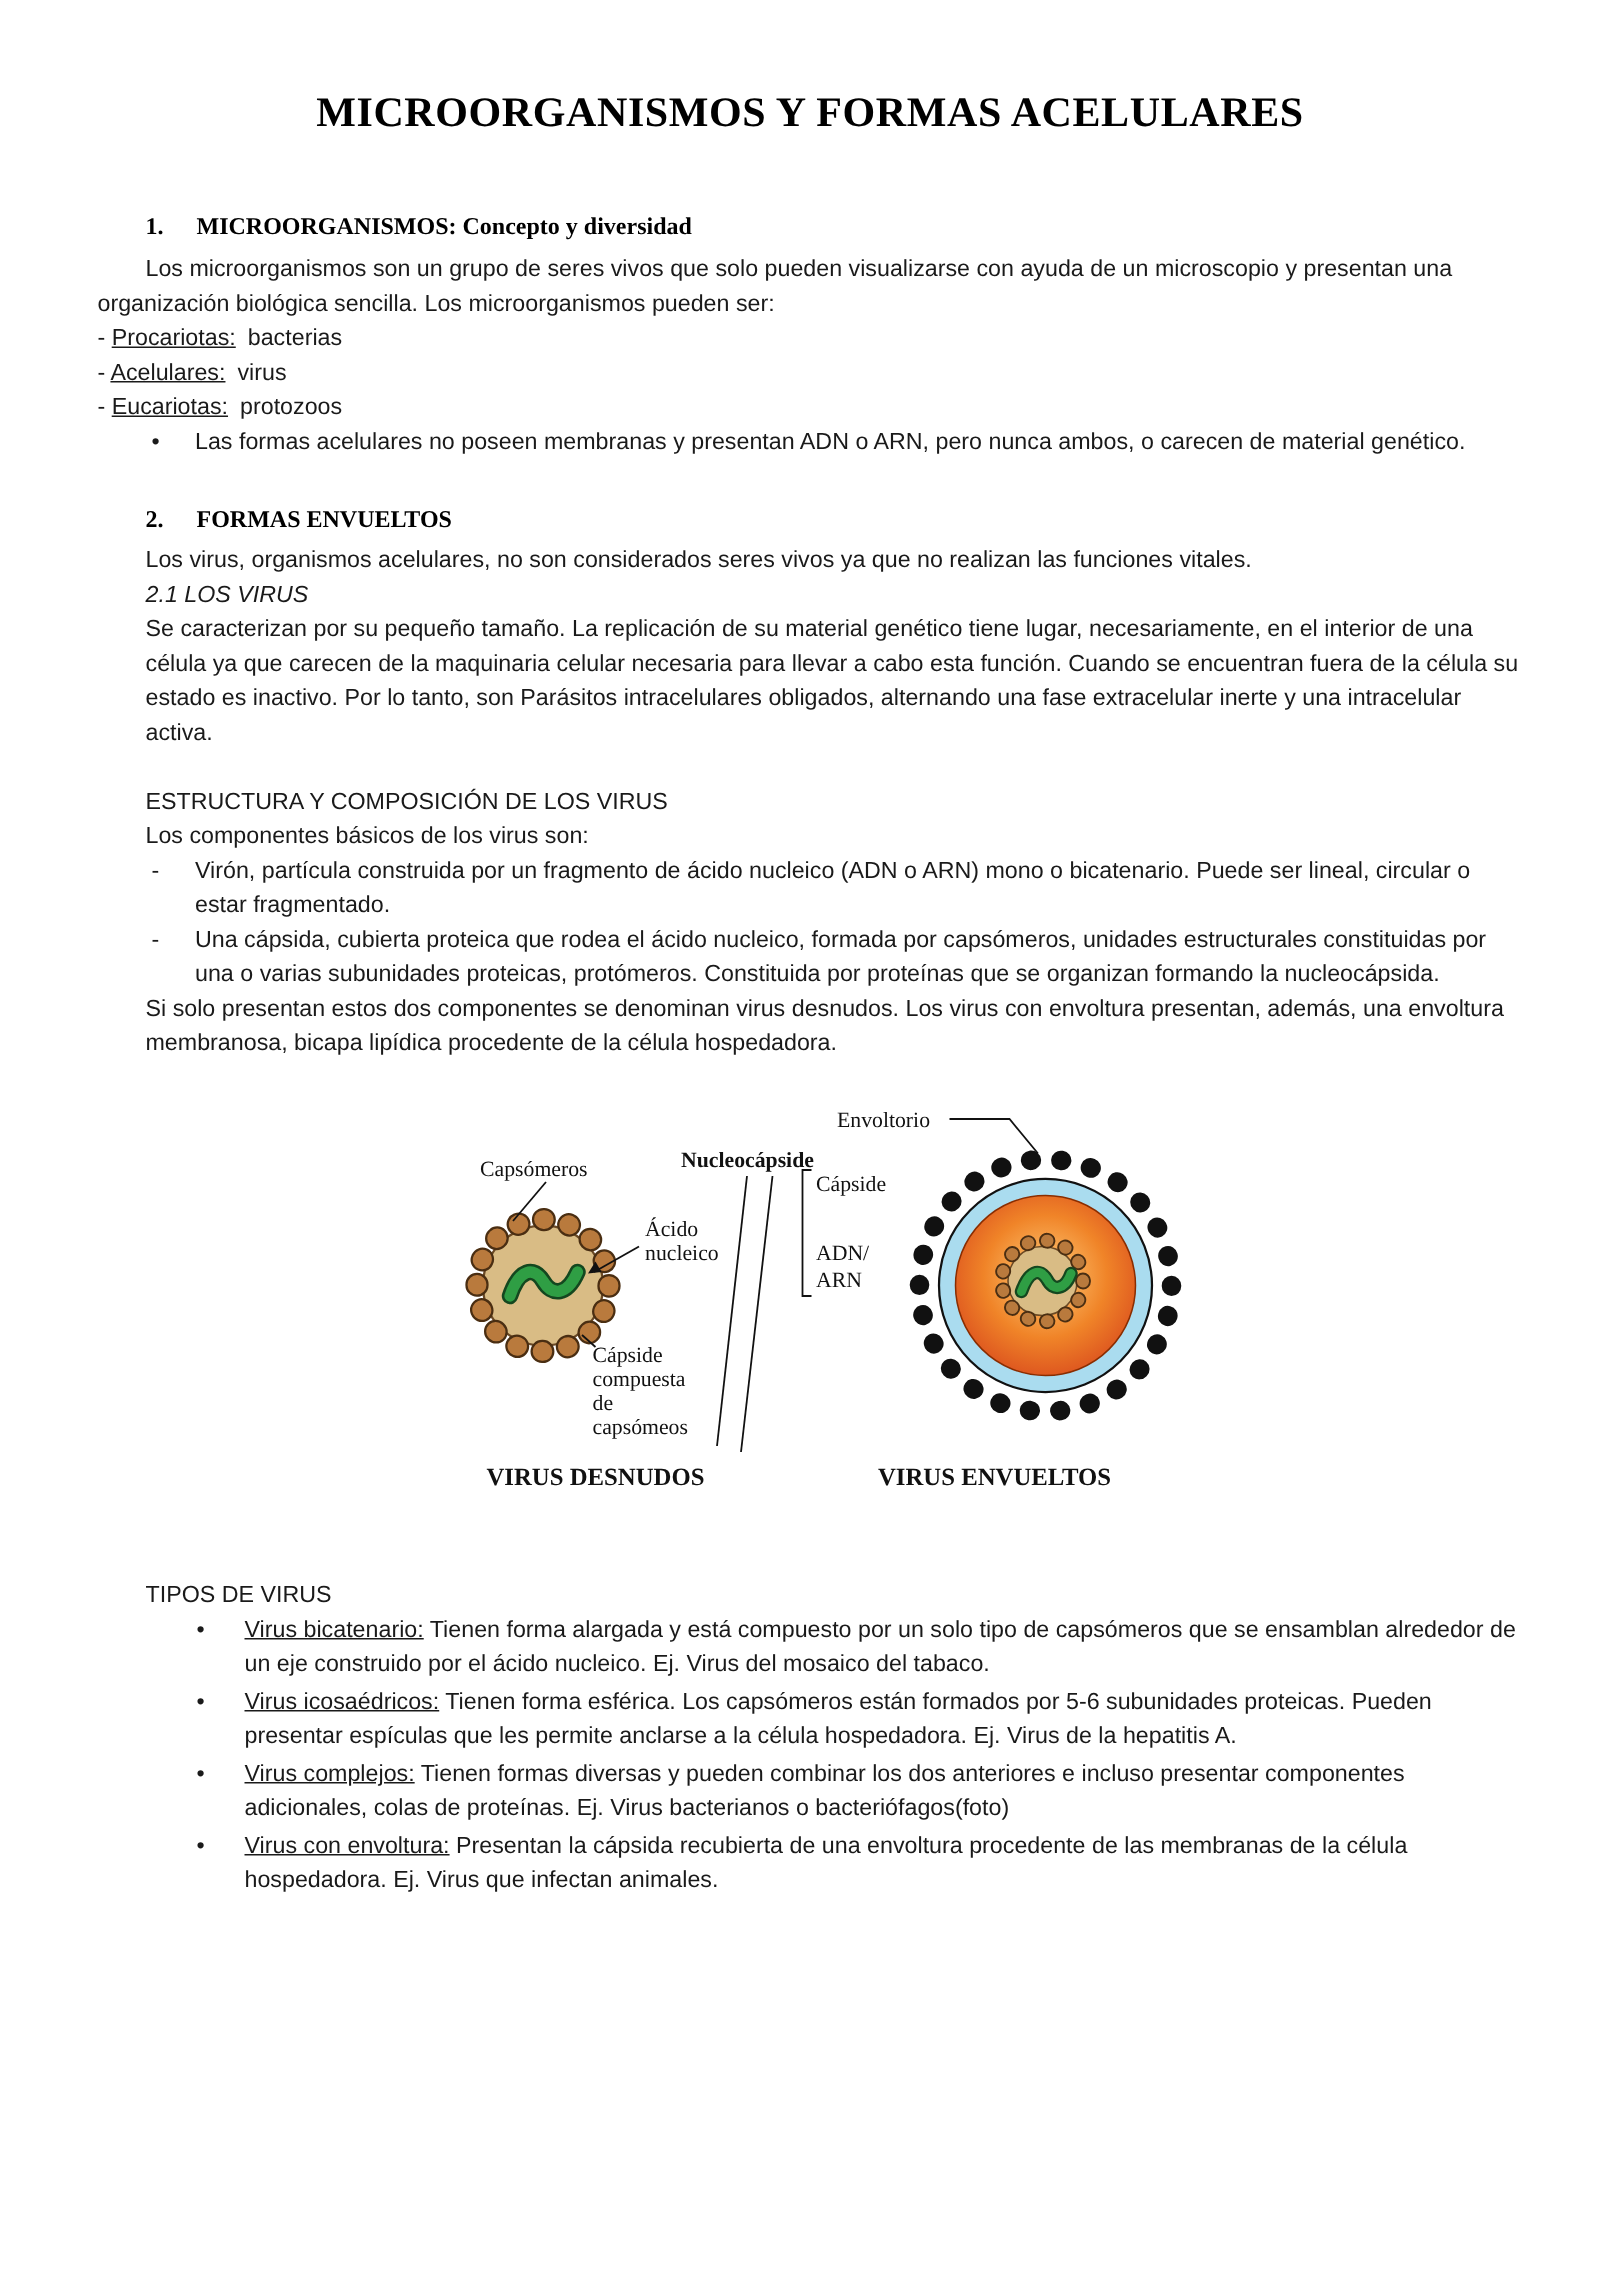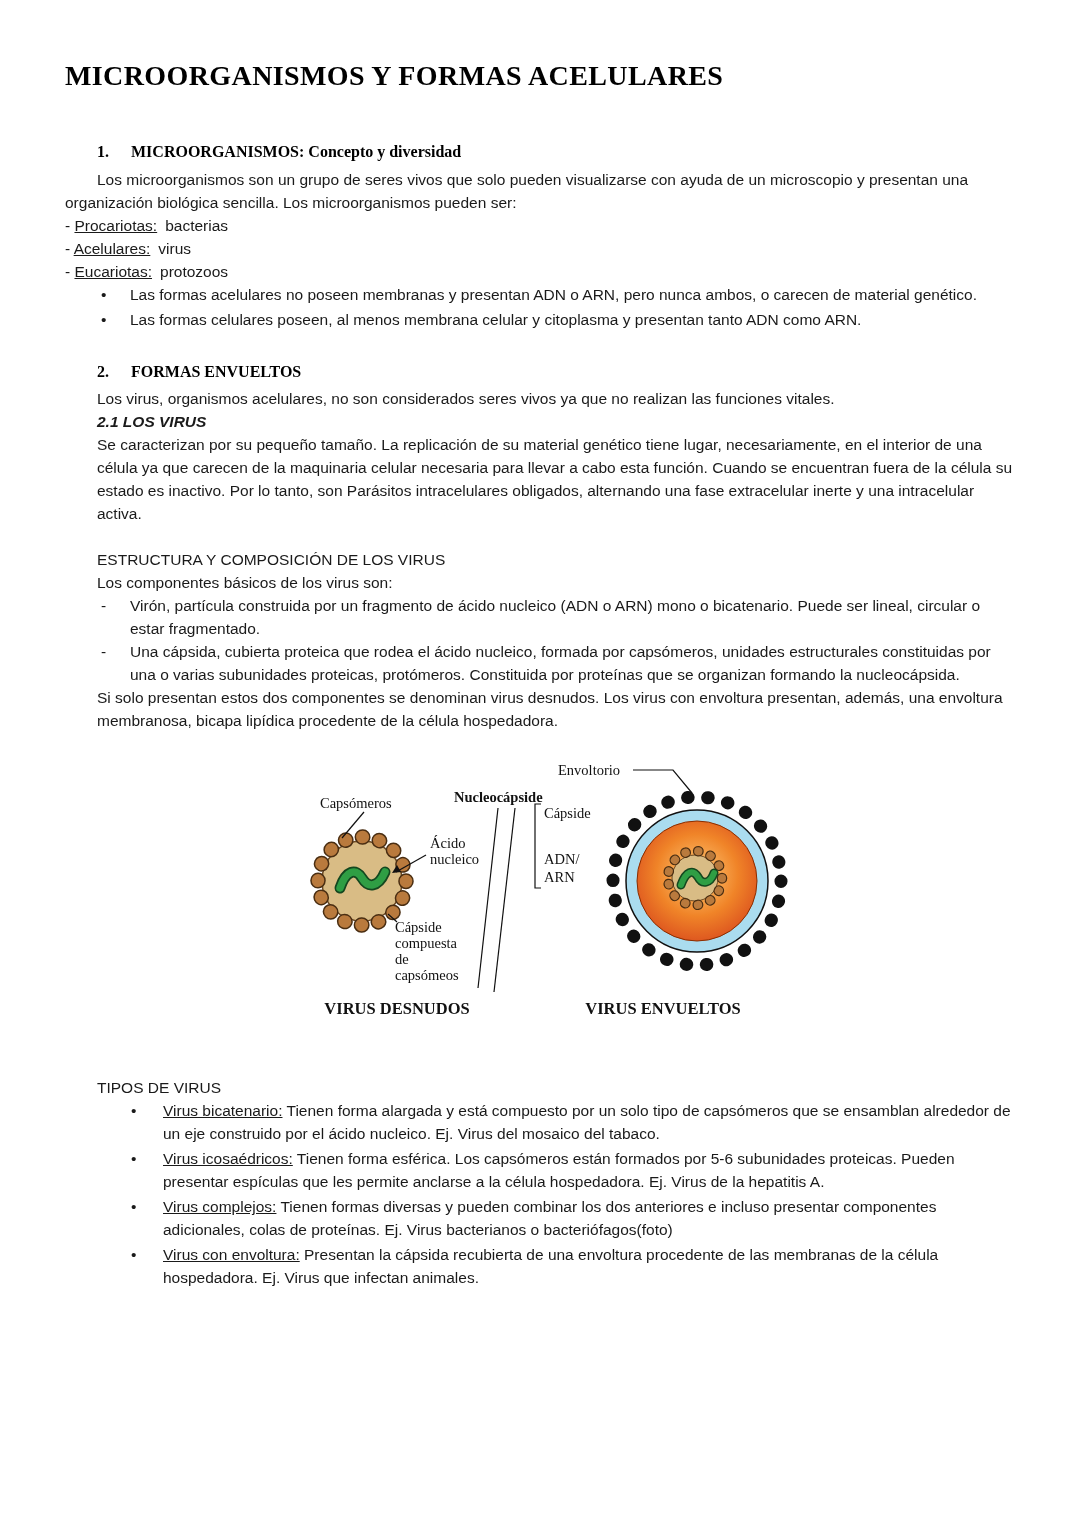--- a/index.html
+++ b/index.html
@@ -4,37 +4,37 @@
 <style>
   html,body{margin:0;padding:0;}
   body{
     width:1080px;height:1528px;background:#ffffff;color:#1a1a1a;
     font-family:"Liberation Sans",sans-serif;font-size:15.5px;line-height:1.48;
     overflow:hidden;
   }
   .page{padding:55px 65px 0 65px;}
   .doc-title{
     font-family:"Liberation Serif",serif;font-size:28px;font-weight:bold;
-    text-align:left;letter-spacing:0.4px;margin:0 0 44px 0;color:#000;
+    text-align:center;letter-spacing:0.4px;margin:0 0 44px 0;color:#000;
   }
   .sec-heading{
     font-family:"Liberation Serif",serif;font-size:16px;font-weight:bold;
     margin:0 0 5px 32px;color:#000;
   }
   .sec-heading .num{display:inline-block;width:34px;}
   p{margin:0;}
   .first-indent{text-indent:32px;}
   .type-line::before{content:"- ";}
   .u{text-decoration:underline;}
   .desc{margin-left:8px;}
   .bullet{position:relative;padding-left:65px;margin:0 0 2px 0;}
   .bullet::before{content:"•";position:absolute;left:36px;top:0;}
   .s2-heading{margin-top:28px;}
   .block{margin-left:32px;}
-  .sub-heading{font-weight:bold;font-style:italic;}
+  .sub-heading{font-weight:normal;font-style:italic;}
   .gap{height:23px;}
   .dash-item{position:relative;padding-left:65px;margin:0;}
   .dash-item::before{content:"-";position:absolute;left:36px;}
   .diagram-wrap{margin:24px 0 0 237px;}
   svg text{font-family:"Liberation Serif",serif;font-size:14.5px;fill:#111;}
   svg text.b{font-weight:bold;}
   svg text.cap{font-size:16.5px;font-weight:bold;}
   .tipos{margin-top:42px;}
   .tipos .bullet{padding-left:98px;margin-bottom:2px;}
   .tipos .bullet::before{left:66px;}
@@ -49,21 +49,20 @@
   <h2 class="sec-heading">
     <span class="num">1.</span><span>MICROORGANISMOS: Concepto y diversidad</span>
   </h2>
   <p class="first-indent">Los microorganismos son un grupo de seres vivos que solo pueden visualizarse con ayuda de un microscopio y presentan una organización biológica sencilla. Los microorganismos pueden ser:</p>
 
   <p class="type-line"><span class="u">Procariotas:</span><span class="desc">bacterias</span></p>
   <p class="type-line"><span class="u">Acelulares:</span><span class="desc">virus</span></p>
   <p class="type-line"><span class="u">Eucariotas:</span><span class="desc">protozoos</span></p>
 
   <div class="bullet"><span>Las formas acelulares no poseen membranas y presentan ADN o ARN, pero nunca ambos, o carecen de material genético.</span></div>
-  <div class="bullet"><span>Las formas celulares poseen, al menos membrana celular y citoplasma y presentan tanto ADN como ARN.</span></div>
 
   <h2 class="sec-heading s2-heading">
     <span class="num">2.</span><span>FORMAS ENVUELTOS</span>
   </h2>
   <div class="block">
     <p>Los virus, organismos acelulares, no son considerados seres vivos ya que no realizan las funciones vitales.</p>
     <p class="sub-heading">2.1 LOS VIRUS</p>
     <p>Se caracterizan por su pequeño tamaño. La replicación de su material genético tiene lugar, necesariamente, en el interior de una célula ya que carecen de la maquinaria celular necesaria para llevar a cabo esta función. Cuando se encuentran fuera de la célula su estado es inactivo. Por lo tanto, son Parásitos intracelulares obligados, alternando una fase extracelular inerte y una intracelular activa.</p>
     <div class="gap"></div>
     <p>ESTRUCTURA Y COMPOSICIÓN DE LOS VIRUS</p>

